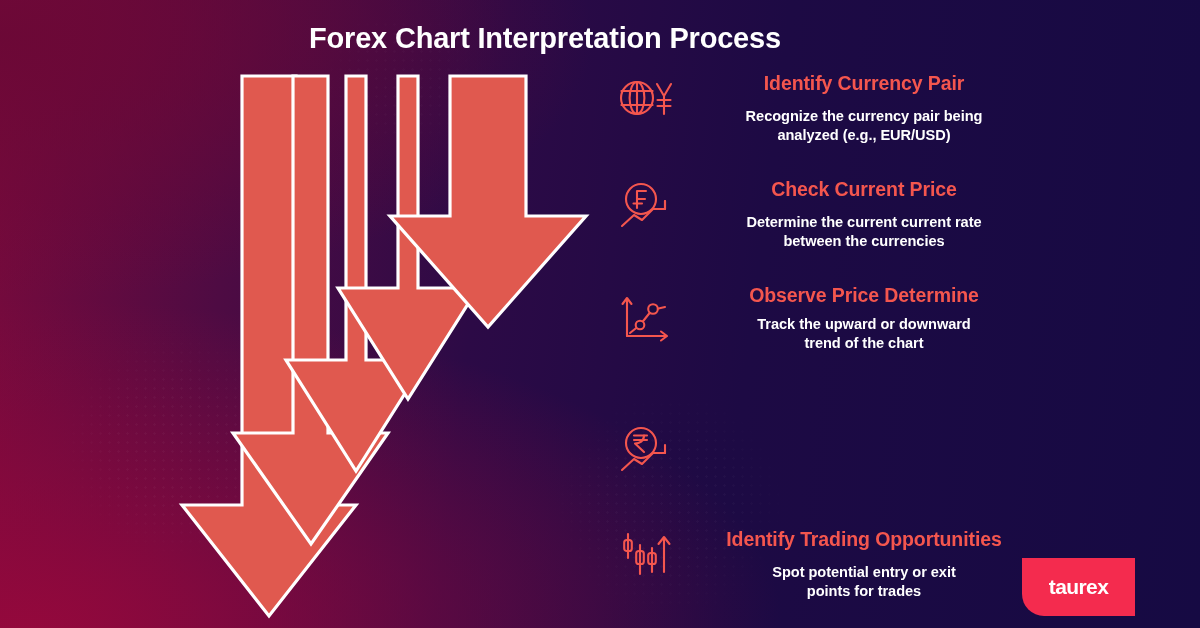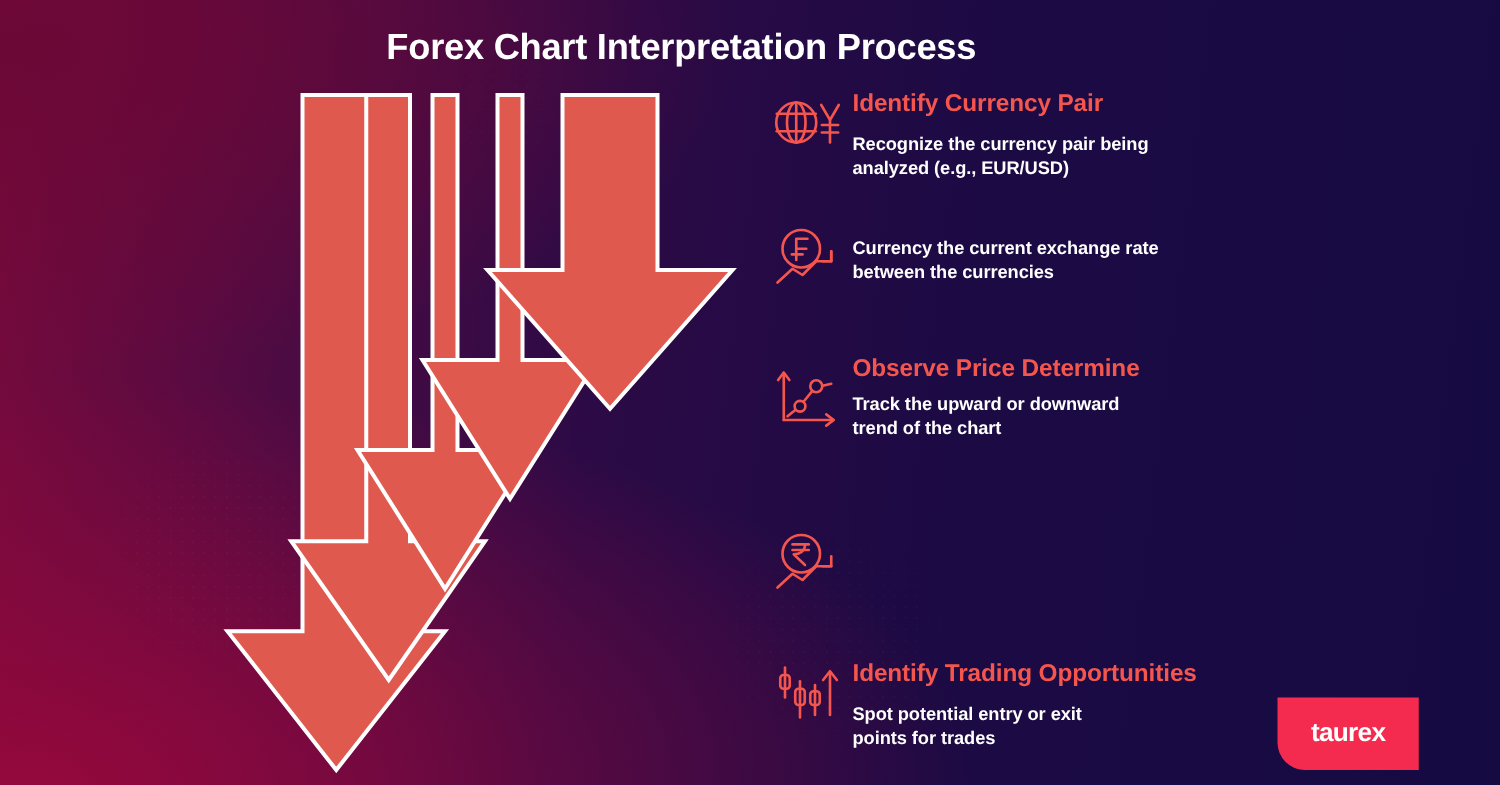--- a/index.html
+++ b/index.html
@@ -45,21 +45,21 @@
     color:#ffffff;
   }
 
   
   #arrows { position:absolute; left:168px; top:60px; width:480px; height:562px; }
   #arrows svg { display:block; width:100%; height:100%; overflow:visible; }
 
   
   #steps { position:absolute; left:620px; top:72px; width:420px; }
 
-  .step { position:absolute; left:0; display:flex; gap:0px; }
+  .step { position:absolute; left:0; display:flex; gap:12px;text-align:center; }
 
   .step .ico {
     width:62px; min-width:62px; padding-top:4px;
     display:flex; justify-content:flex-start;
   }
   .step .ico svg { display:block; overflow:visible; }
 
   .step .txt { width:340px; padding-top:0px; }
 
   .step h3 {
@@ -162,21 +162,22 @@
             <line x1="17" y1="17" x2="25" y2="17"></line>
             <line x1="13.5" y1="21.5" x2="22" y2="21.5"></line>
 
             <polyline points="2,44 14,33 22,38 33,27 45,27"></polyline>
             <polyline points="45,27 45,19 45,27"></polyline>
             <polyline points="38,27 45,27 45,19"></polyline>
           </g>
         </svg>
       </div>
       <div class="txt">
-        <p>Currency the current exchange rate
+        <h3>Check Current Price</h3>
+        <p>Determine the current current rate
 between the currencies</p>
       </div>
     </div>
 
     <div class="step" id="step-2">
       <div class="ico">
         <svg width="50" height="46" viewBox="0 0 50 46">
           <g fill="none" stroke="#f4564e" stroke-width="2.1" stroke-linecap="round" stroke-linejoin="round">
 
             <line x1="7" y1="42" x2="7" y2="5"></line>

